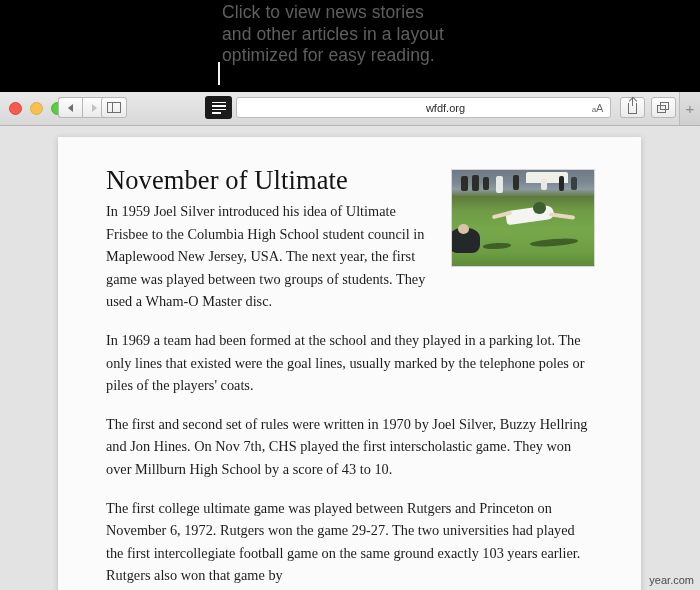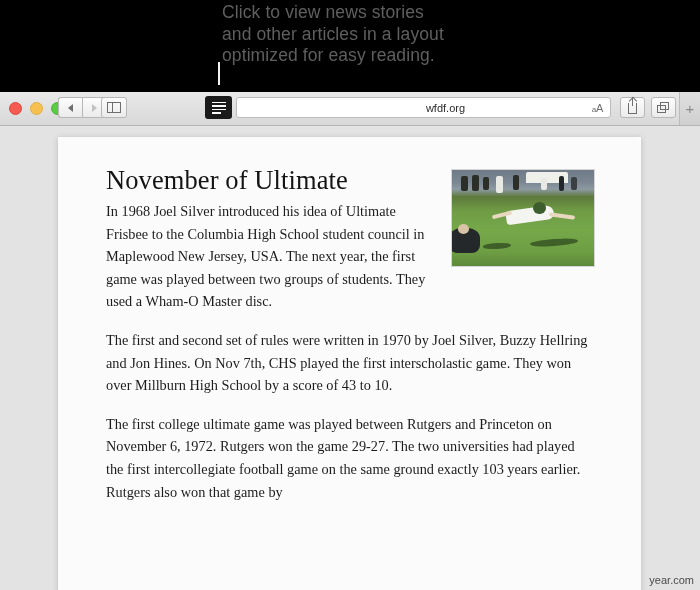--- a/index.html
+++ b/index.html
@@ -438,20 +438,21 @@
         <span class="diver"></span>
         <span class="diver-head"></span>
         <span class="arm arm1"></span>
           <span class="arm arm2"></span>
         <span class="crouch"></span>
         <span class="crouch-head"></span>
       </div>
 
       <h1 id="article-title">November of Ultimate</h1>
 
-      <p class="para" id="para-1">In 1968 Joel Silver introduced his idea of Ultimate Frisbee to the Columbia High School student council in Maplewood New Jersey, USA. The next year, the first game was played between two groups of students. They used a Wham-O Master disc.</p>
+      <p class="para" id="para-1">In 1959 Joel Silver introduced his idea of Ultimate Frisbee to the Columbia High School student council in Maplewood New Jersey, USA. The next year, the first game was played between two groups of students. They used a Wham-O Master disc.</p>
+      <p class="para" id="para-2">In 1969 a team had been formed at the school and they played in a parking lot. The only lines that existed were the goal lines, usually marked by the telephone poles or piles of the players' coats.</p>
       <p class="para" id="para-3">The first and second set of rules were written in 1970 by Joel Silver, Buzzy Hellring and Jon Hines. On Nov 7th, CHS played the first interscholastic game. They won over Millburn High School by a score of 43 to 10.</p>
       <p class="para" id="para-4">The first college ultimate game was played between Rutgers and Princeton on November 6, 1972. Rutgers won the game 29-27. The two universities had played the first intercollegiate football game on the same ground exactly 103 years earlier. Rutgers also won that game by</p>
     </div>
   </div>
 </div>
 
 <div id="watermark">year.com</div>
 
 </body></html>

